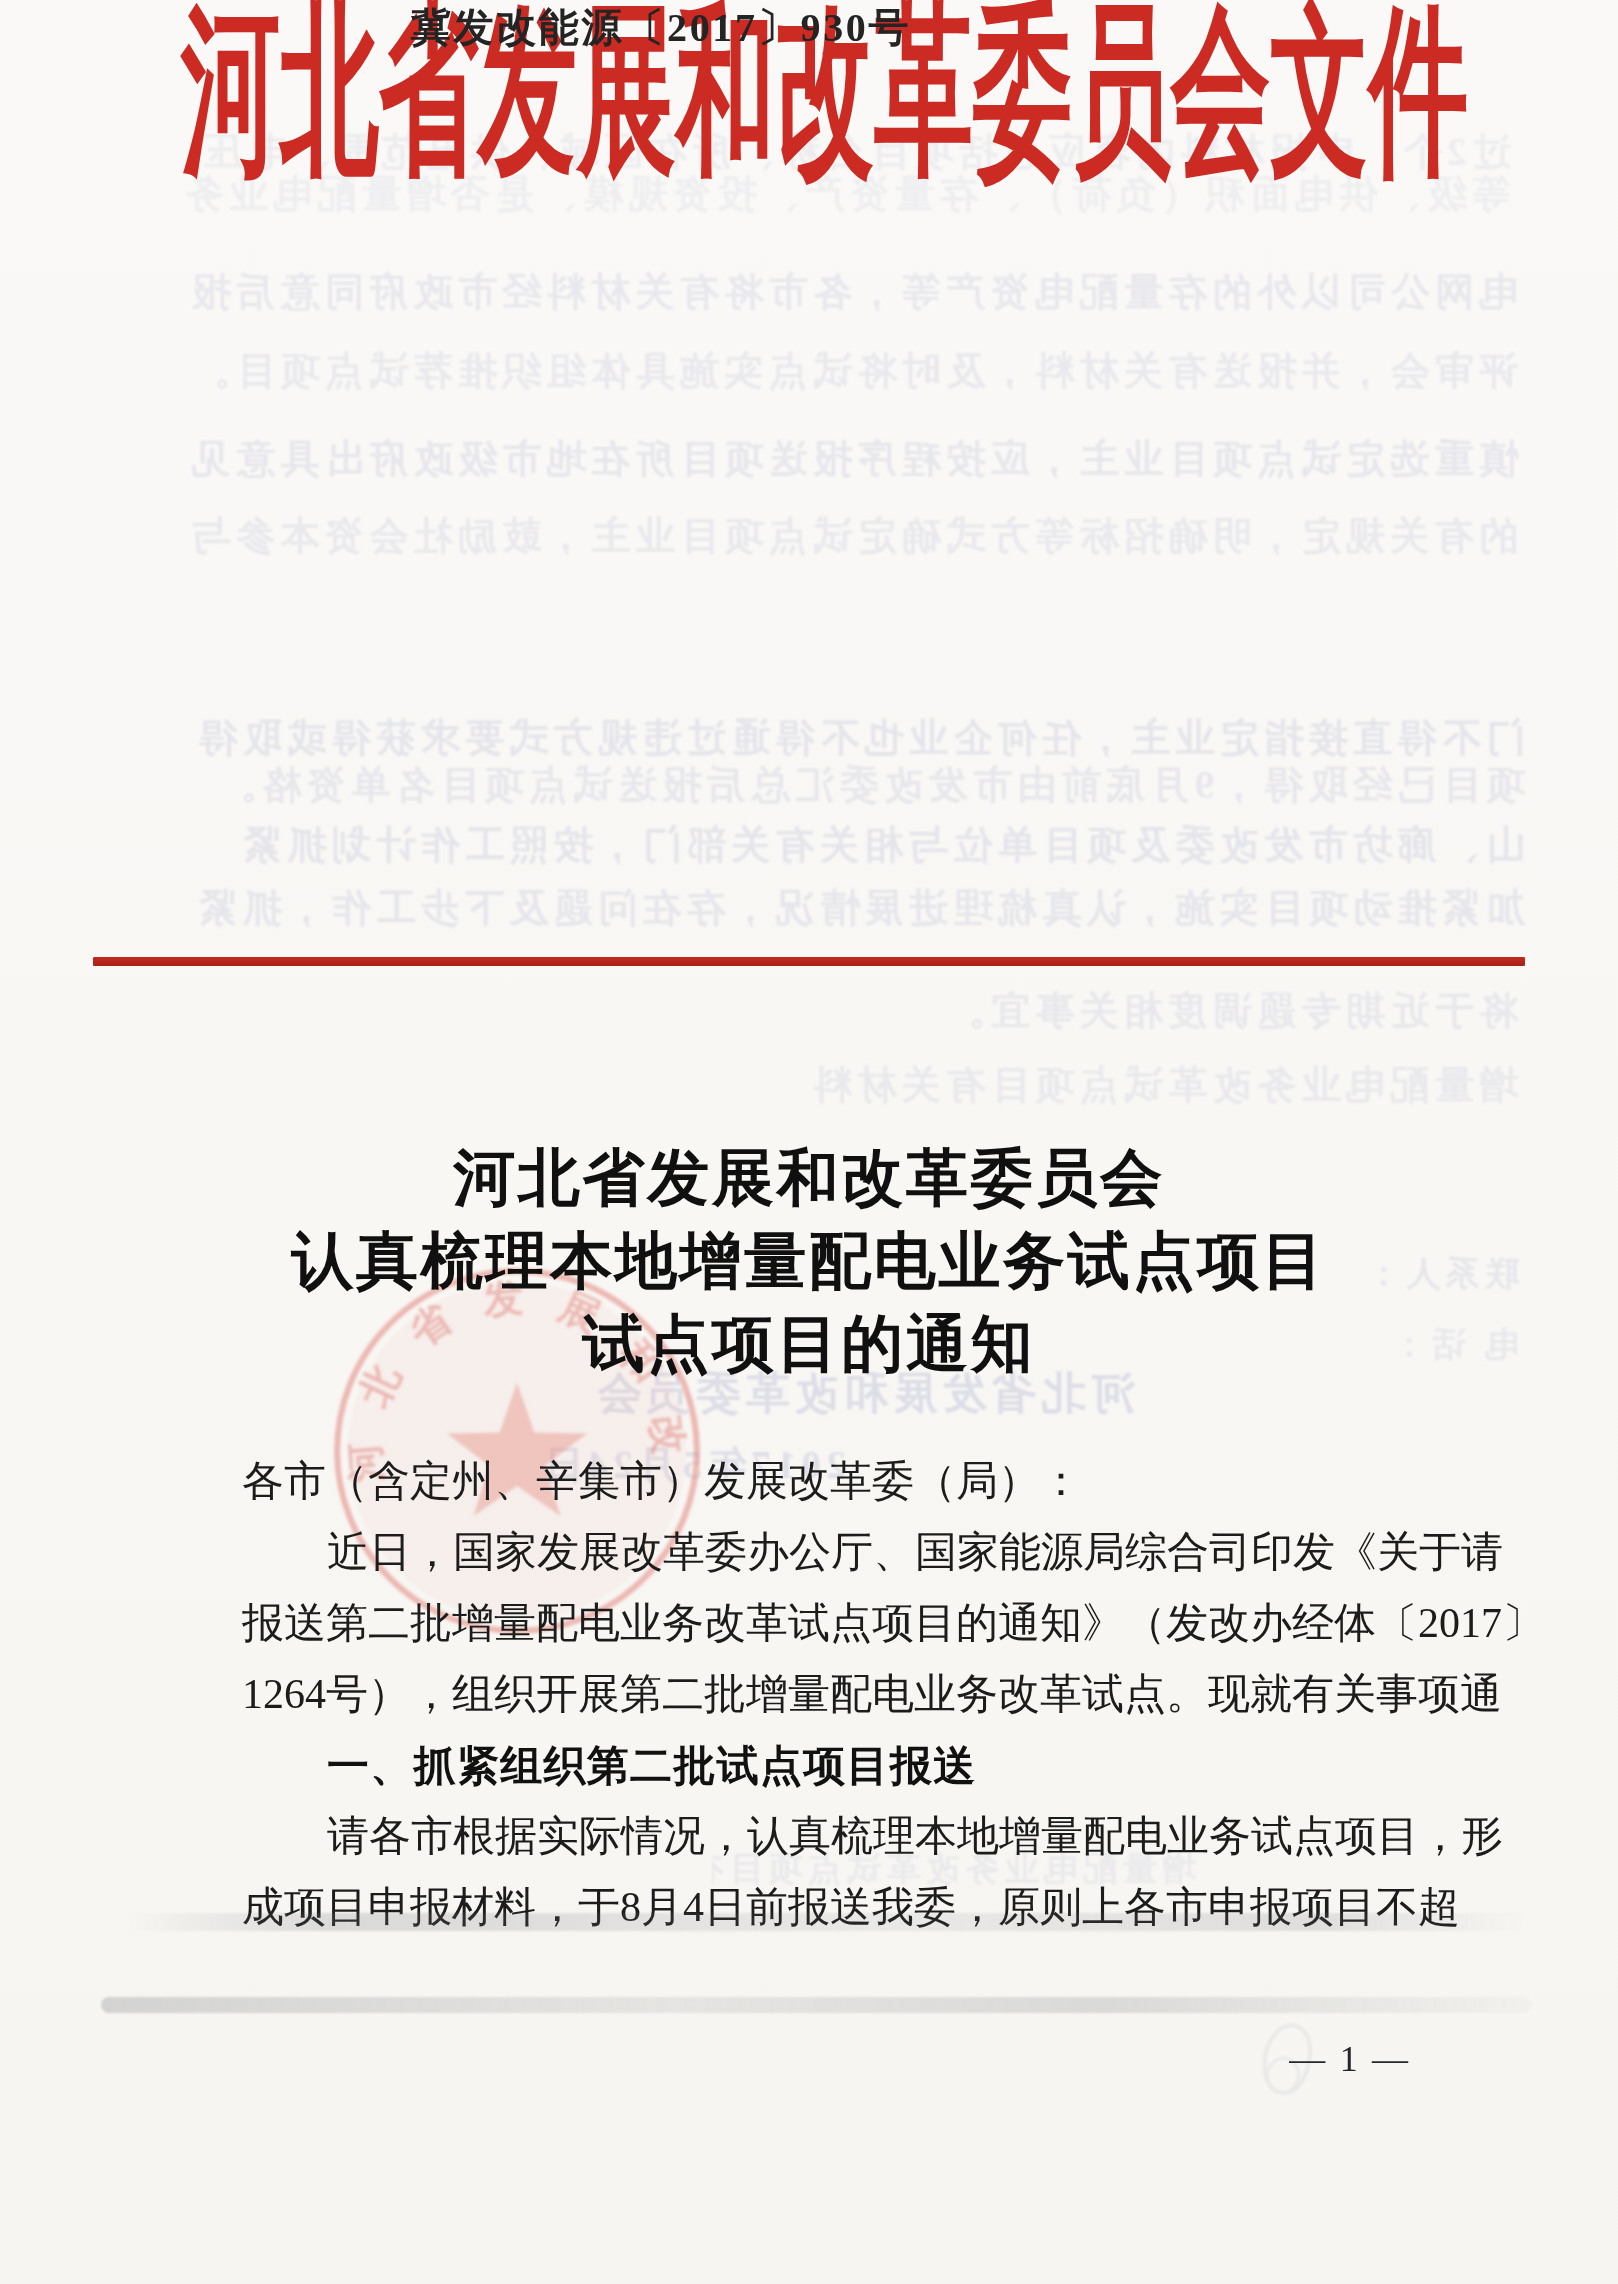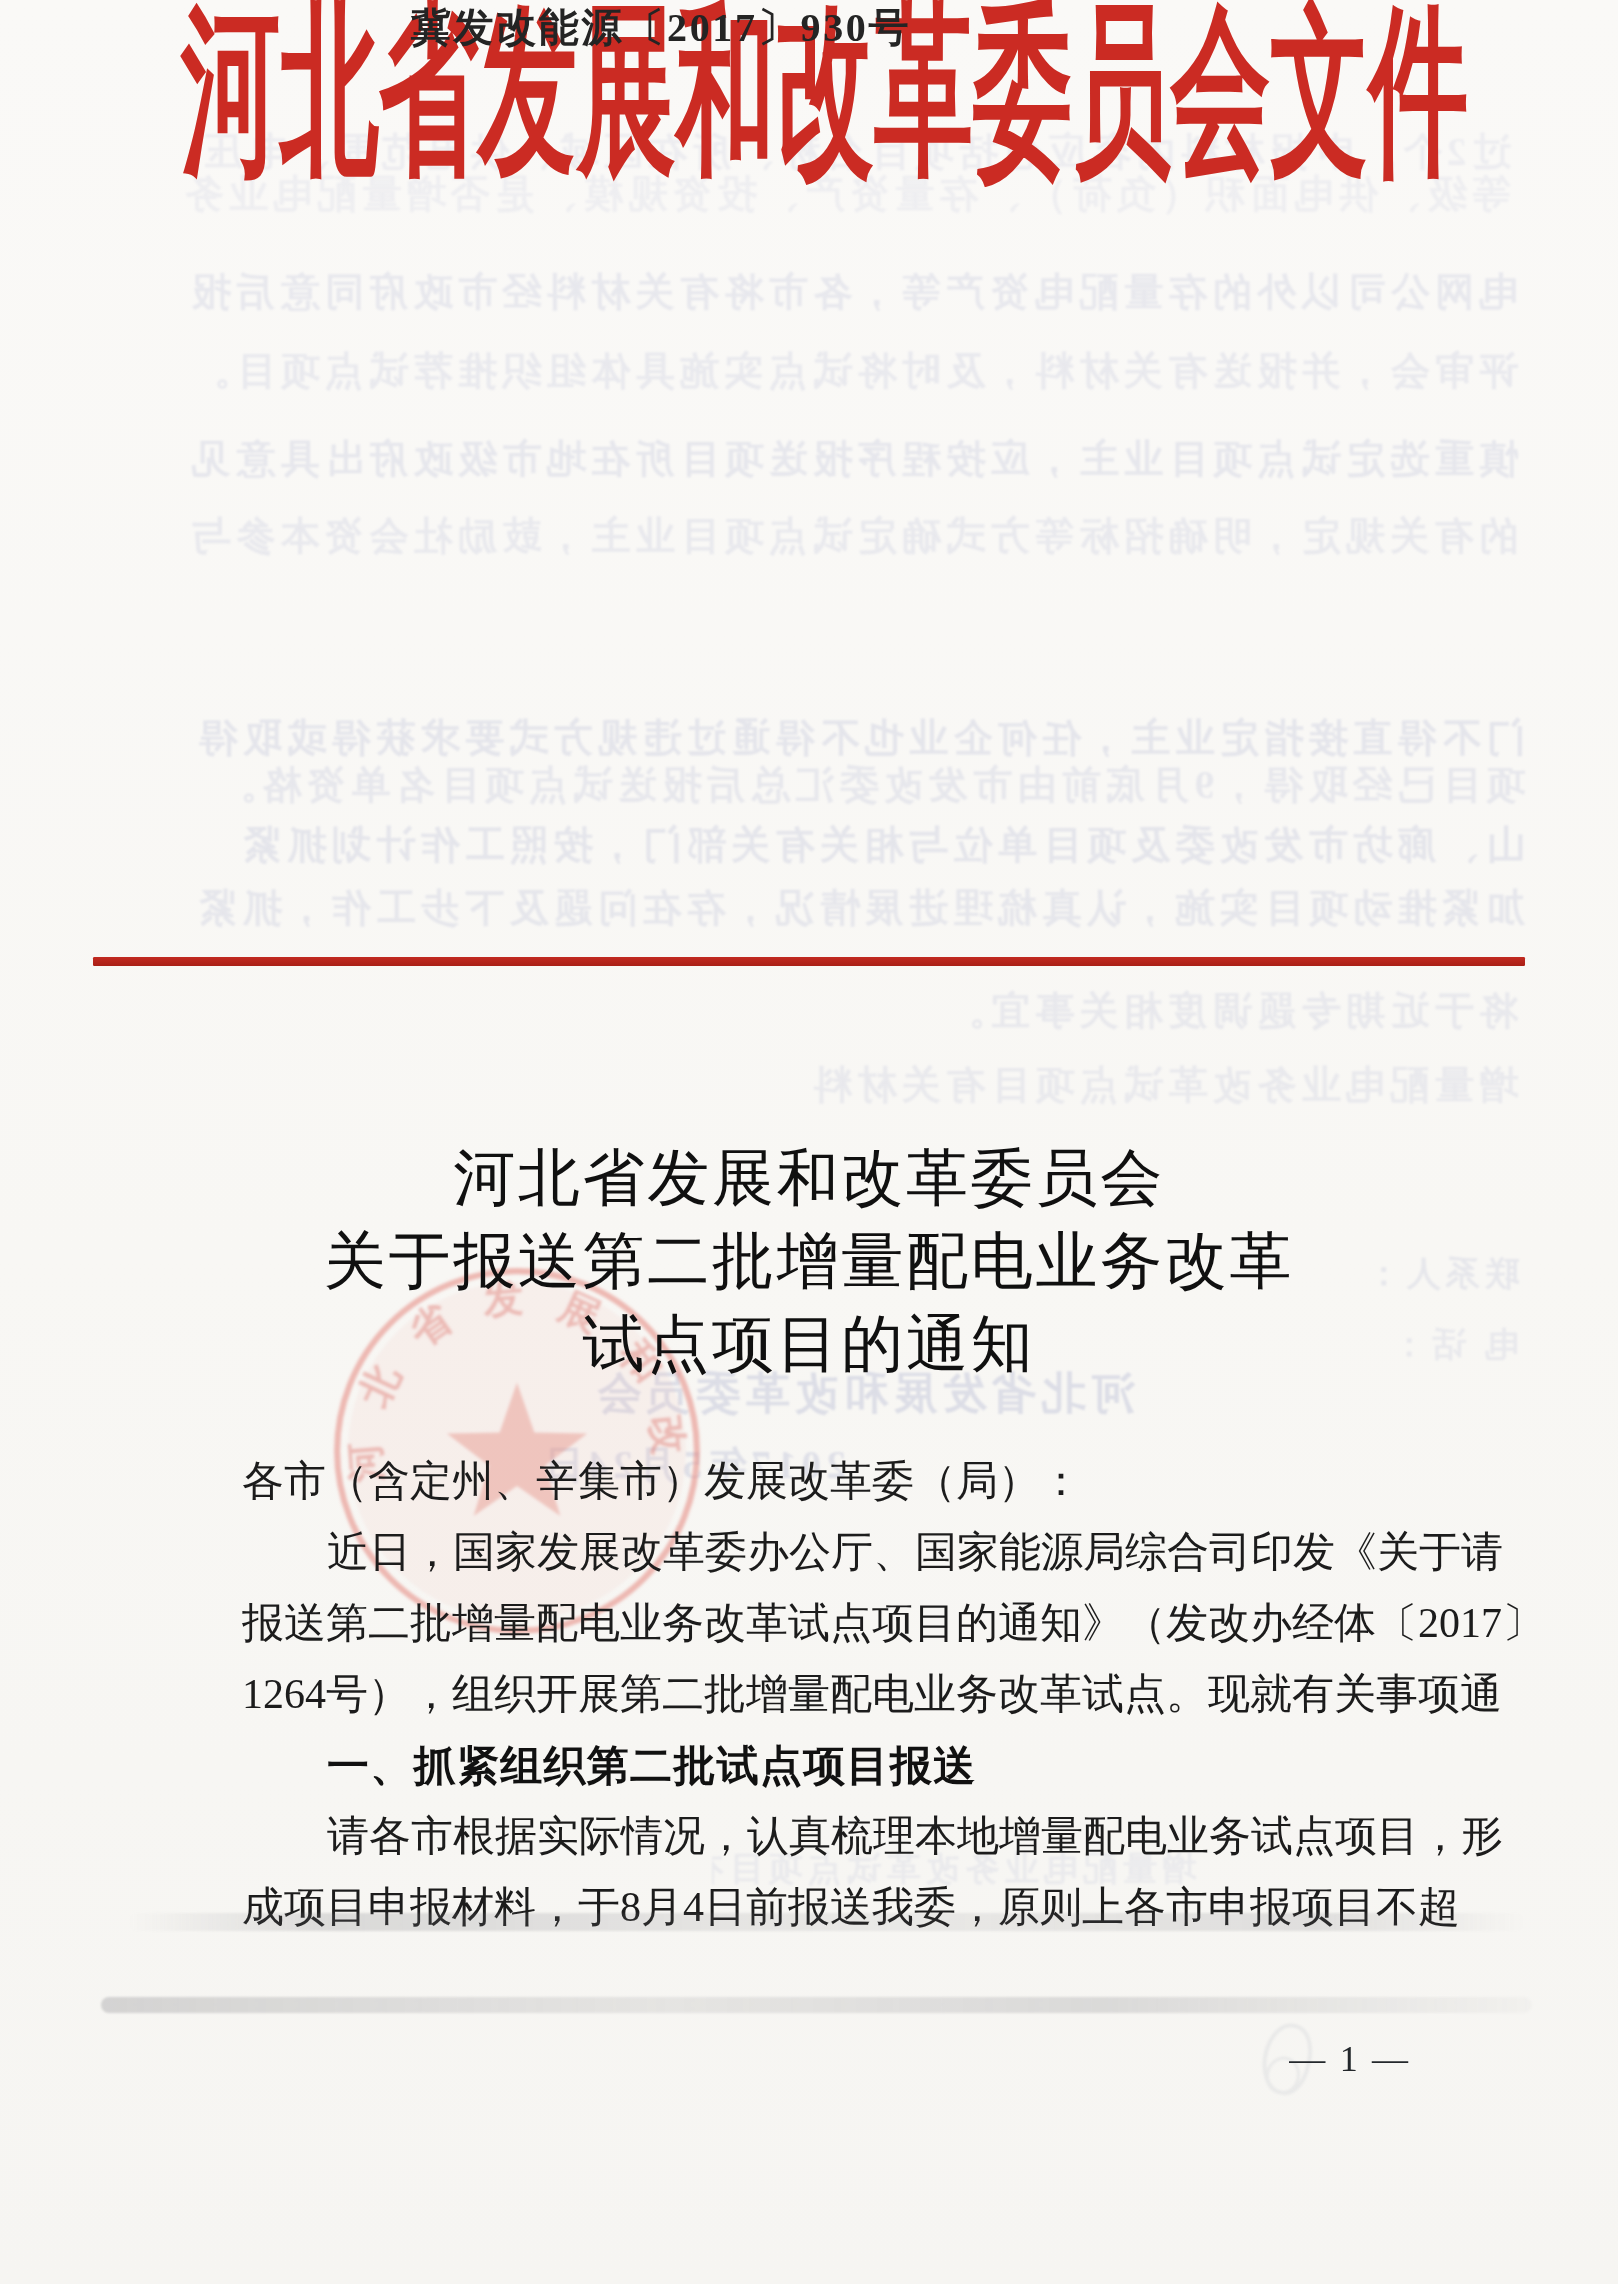--- a/index.html
+++ b/index.html
@@ -41,21 +41,21 @@
   }
   
   .rule{
     position:absolute;left:93px;top:957px;width:1432px;height:9.4px;
     background:linear-gradient(180deg,#c22a20,#a91f16);
     border-radius:1.3px;
   }
   
   .title{
     position:absolute;left:0;top:1137px;width:1618px;text-align:center;
-    font-size:62px;line-height:83px;font-weight:400;letter-spacing:2.7px;color:#101010;
+    font-size:62px;line-height:83px;font-weight:700;letter-spacing:2.7px;color:#101010;
   }
   
   .seal{position:absolute;left:321px;top:1255px;width:392px;height:392px;pointer-events:none;}
   
   .body-block{
     position:absolute;left:212px;top:1446px;width:1271px;
     font-size:42px;line-height:71px;color:#1c1c1c;margin-left:30px;
   }
   .bline{height:71px;white-space:nowrap;}
   .indent{padding-left:85px;}
@@ -134,21 +134,21 @@
   <div class="plate">
     <span class="plate-inner">河北省发展和改革委员会文件</span>
   </div>
 
   <div class="docnum">冀发改能源〔2017〕930号</div>
 
   <div class="rule"></div>
 
   <div class="title">
     <div>河北省发展和改革委员会</div>
-    <div>关于报送第二批增量配电业务改革</div>
+    <div>认真梳理本地增量配电业务试点项目</div>
     <div>试点项目的通知</div>
   </div>
 
   <div class="body-block">
     <div class="bline">各市（含定州、辛集市）发展改革委（局）：</div>
     <div class="bline indent">近日，国家发展改革委办公厅、国家能源局综合司印发《关于请</div>
     <div class="bline">报送第二批增量配电业务改革试点项目的通知》（发改办经体〔2017〕</div>
     <div class="bline">1264号），组织开展第二批增量配电业务改革试点。现就有关事项通</div>
     <div class="bline indent bheading">一、抓紧组织第二批试点项目报送</div>
     <div class="bline indent">请各市根据实际情况，认真梳理本地增量配电业务试点项目，形</div>

